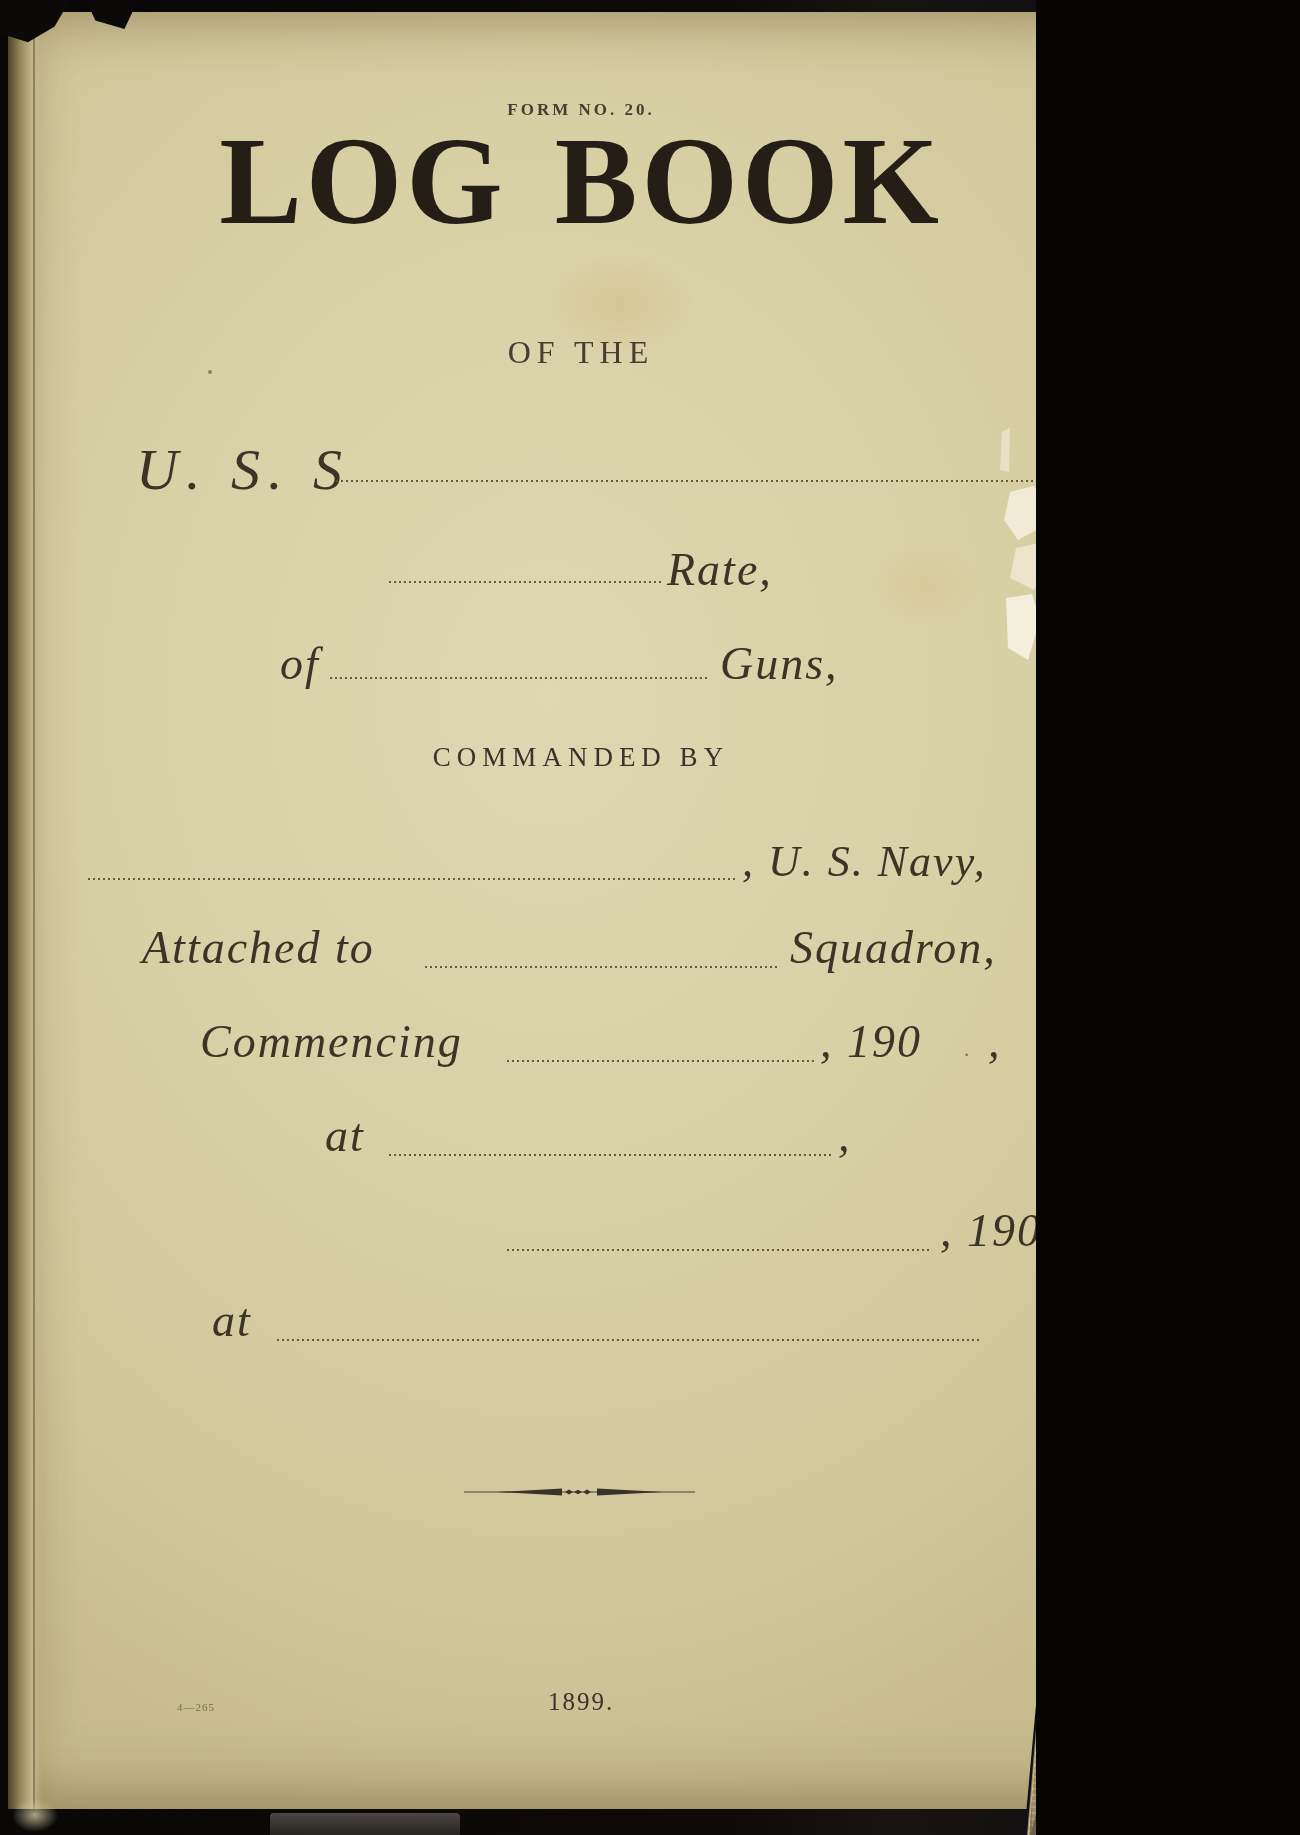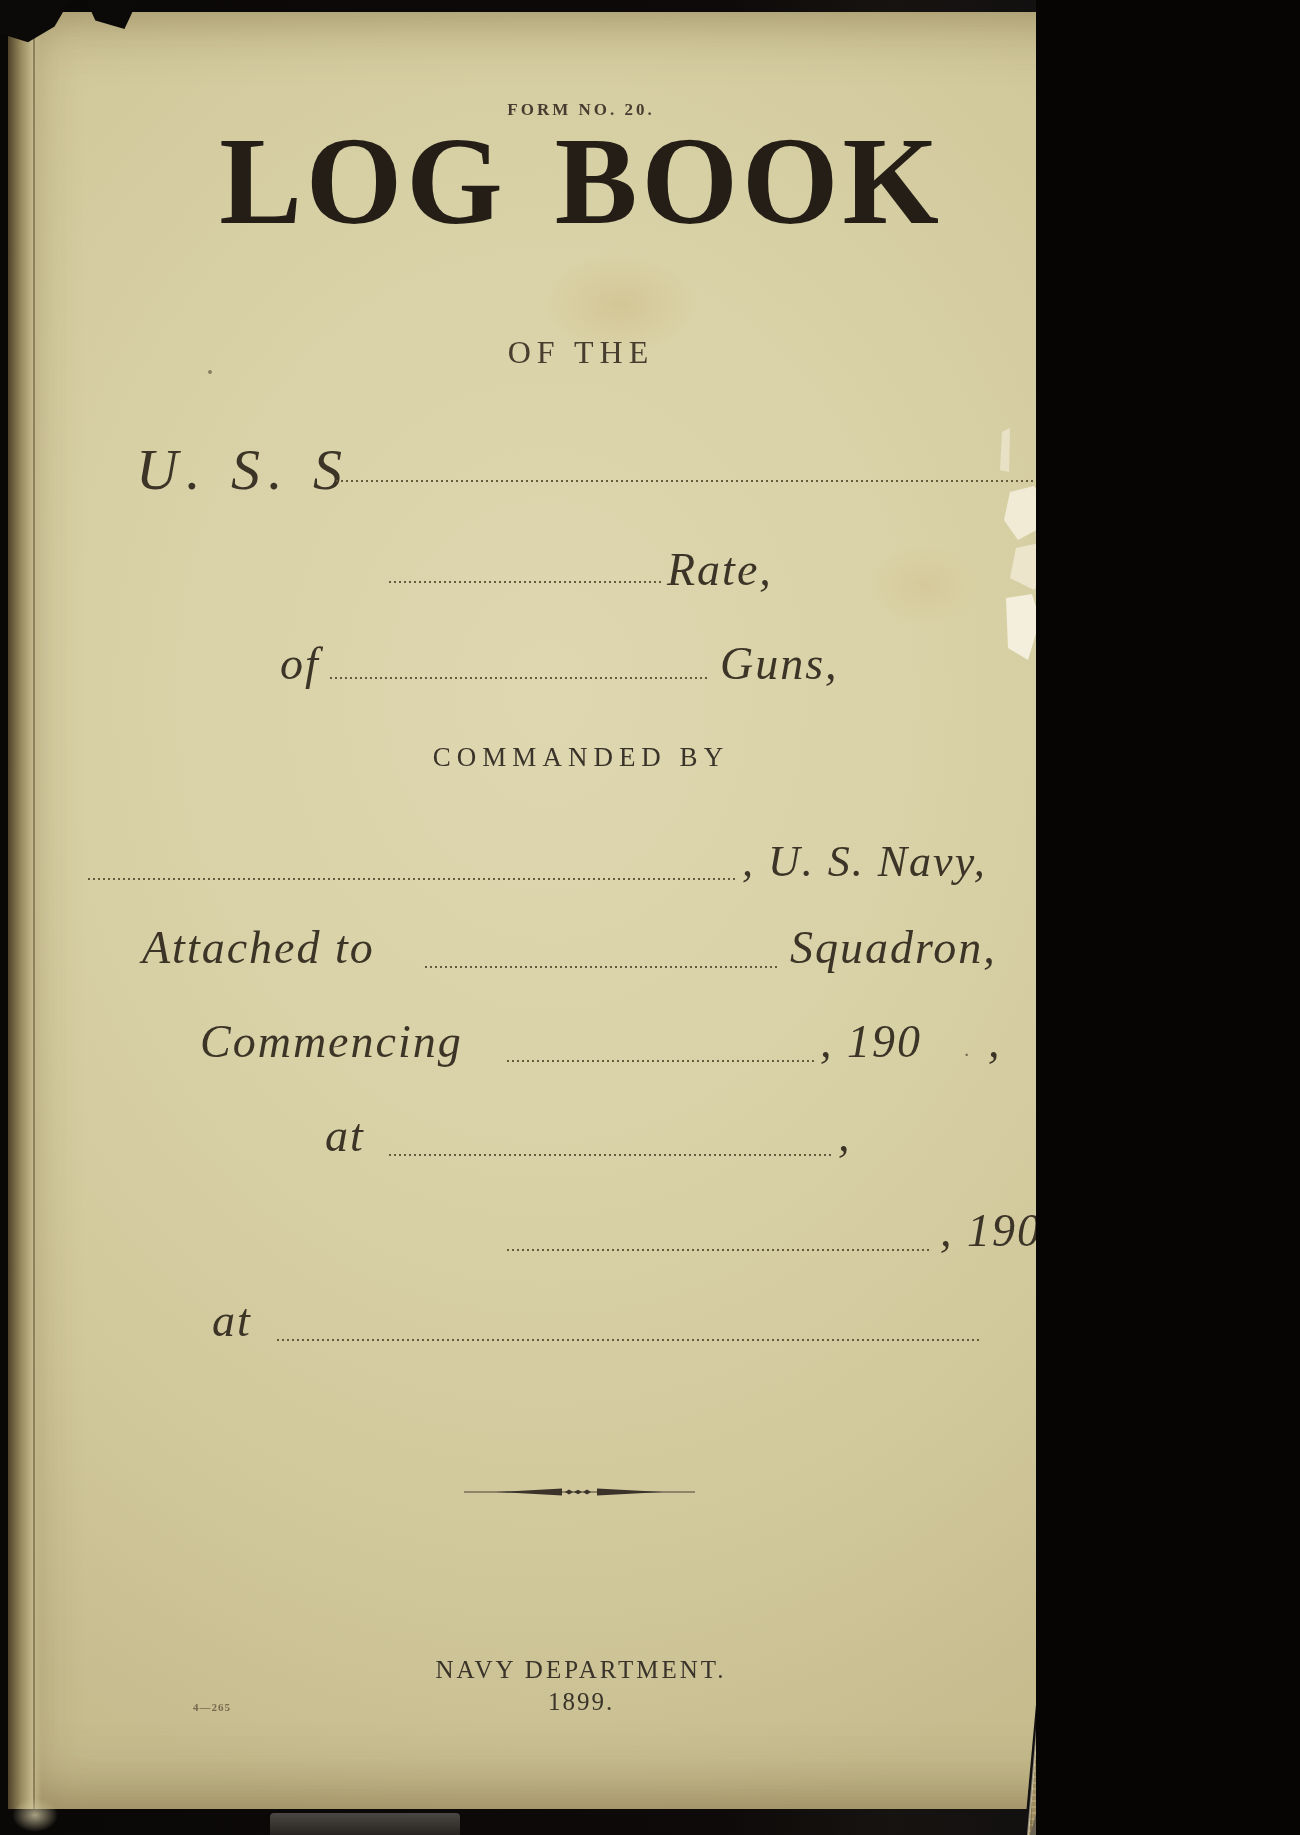--- a/index.html
+++ b/index.html
@@ -45,21 +45,21 @@
   .big-title .w1{margin-right:48px;}
   .of-the{top:316px;font-size:32px;letter-spacing:6px;color:#473e30;margin-top:18px;}
   .it{font-style:italic;font-size:46px;line-height:52px;letter-spacing:2px;color:#3c3426;}
   .uss{left:136px;top:438px;font-size:58px;line-height:64px;letter-spacing:8px;}
   .navy{left:742px;top:836px;font-size:44px;}
   .commanded{top:742px;font-size:27px;letter-spacing:6px;color:#3a332a;}
   .stray-dot{left:963px;top:1042px;font-size:22px;color:#7c6e50;font-style:normal;}
   .imprint-bureau{top:1614px;font-size:33px;letter-spacing:3px;color:#352e24;}
   .imprint-dept{top:1656px;font-size:25px;letter-spacing:3px;color:#3a332a;}
   .imprint-year{top:1688px;font-size:25px;letter-spacing:2px;color:#3a332a;}
-  .print-code{left:193px;top:1701px;font-size:11px;letter-spacing:1px;color:#756a50;font-weight:bold;}
+  .print-code{left:177px;top:1701px;font-size:11px;letter-spacing:1px;color:#756a50;}
 
   
   .dline{position:absolute;height:3px;
     background-image:repeating-linear-gradient(90deg,rgba(96,84,56,.95) 0 2px,rgba(96,84,56,0) 2px 5px);
     background-size:auto 2px;background-repeat:repeat-x;background-position:0 1px;}
   .l-uss{left:336px;top:479px;width:708px;}
   .l-rate{left:389px;top:580px;width:272px;}
   .l-guns{left:330px;top:676px;width:378px;}
   .l-navy{left:88px;top:877px;width:649px;}
   .l-att{left:425px;top:965px;width:354px;}
@@ -134,21 +134,20 @@
 
   <svg class="divider" viewBox="0 0 235 16">
     <line x1="2" y1="8" x2="233" y2="8" stroke="#4a4136" stroke-width="1"></line>
     <polygon points="34,8 100,4.6 100,11.4" fill="#3b332a"></polygon>
     <polygon points="201,8 135,4.6 135,11.4" fill="#3b332a"></polygon>
     <polygon points="103,8 107,5.4 111,8 107,10.6" fill="#3b332a"></polygon>
     <polygon points="112,8 116,5.8 120,8 116,10.2" fill="#3b332a"></polygon>
     <polygon points="121,8 125,5.4 129,8 125,10.6" fill="#3b332a"></polygon>
   </svg>
 
-  <div class="txt center imprint-dept">NAVY DEPARTMENT.</div>
   <div class="txt center imprint-year">1899.</div>
   <div class="txt print-code">4—265</div>
 
   <svg class="binding-svg" viewBox="0 0 300 1835">
     <defs>
       <pattern id="weave" width="6" height="6" patternUnits="userSpaceOnUse">
         <rect width="6" height="6" fill="#9f8c62"></rect>
         <rect y="0" width="6" height="2" fill="#b3a175"></rect>
         <rect x="0" width="2" height="6" fill="rgba(62,50,30,.28)"></rect>
       </pattern>

